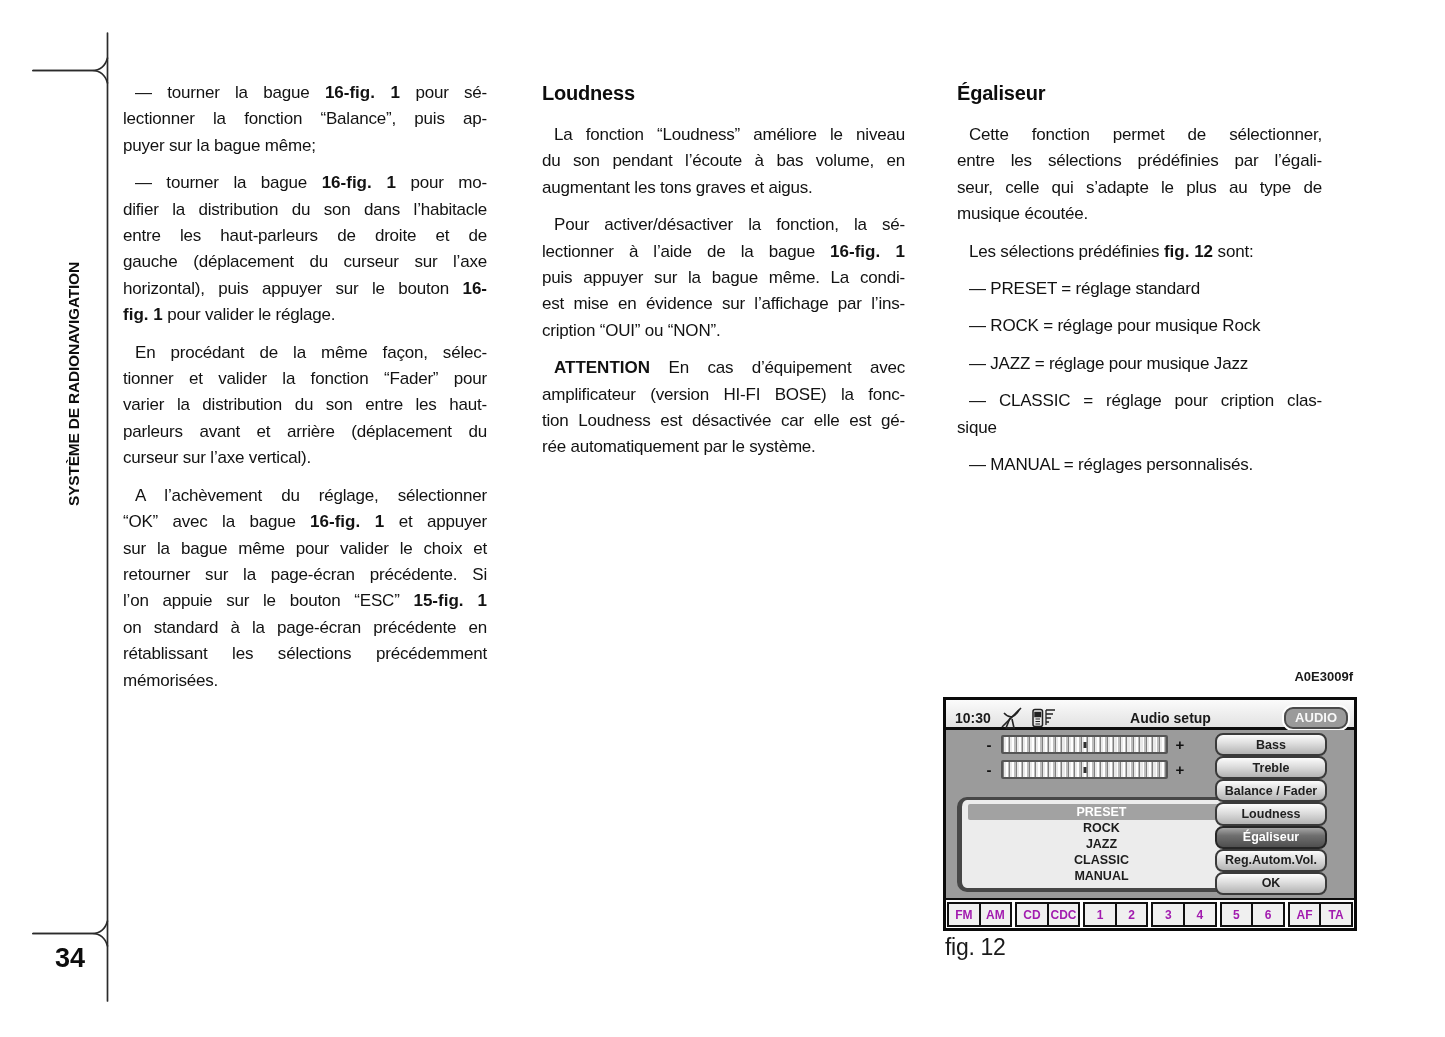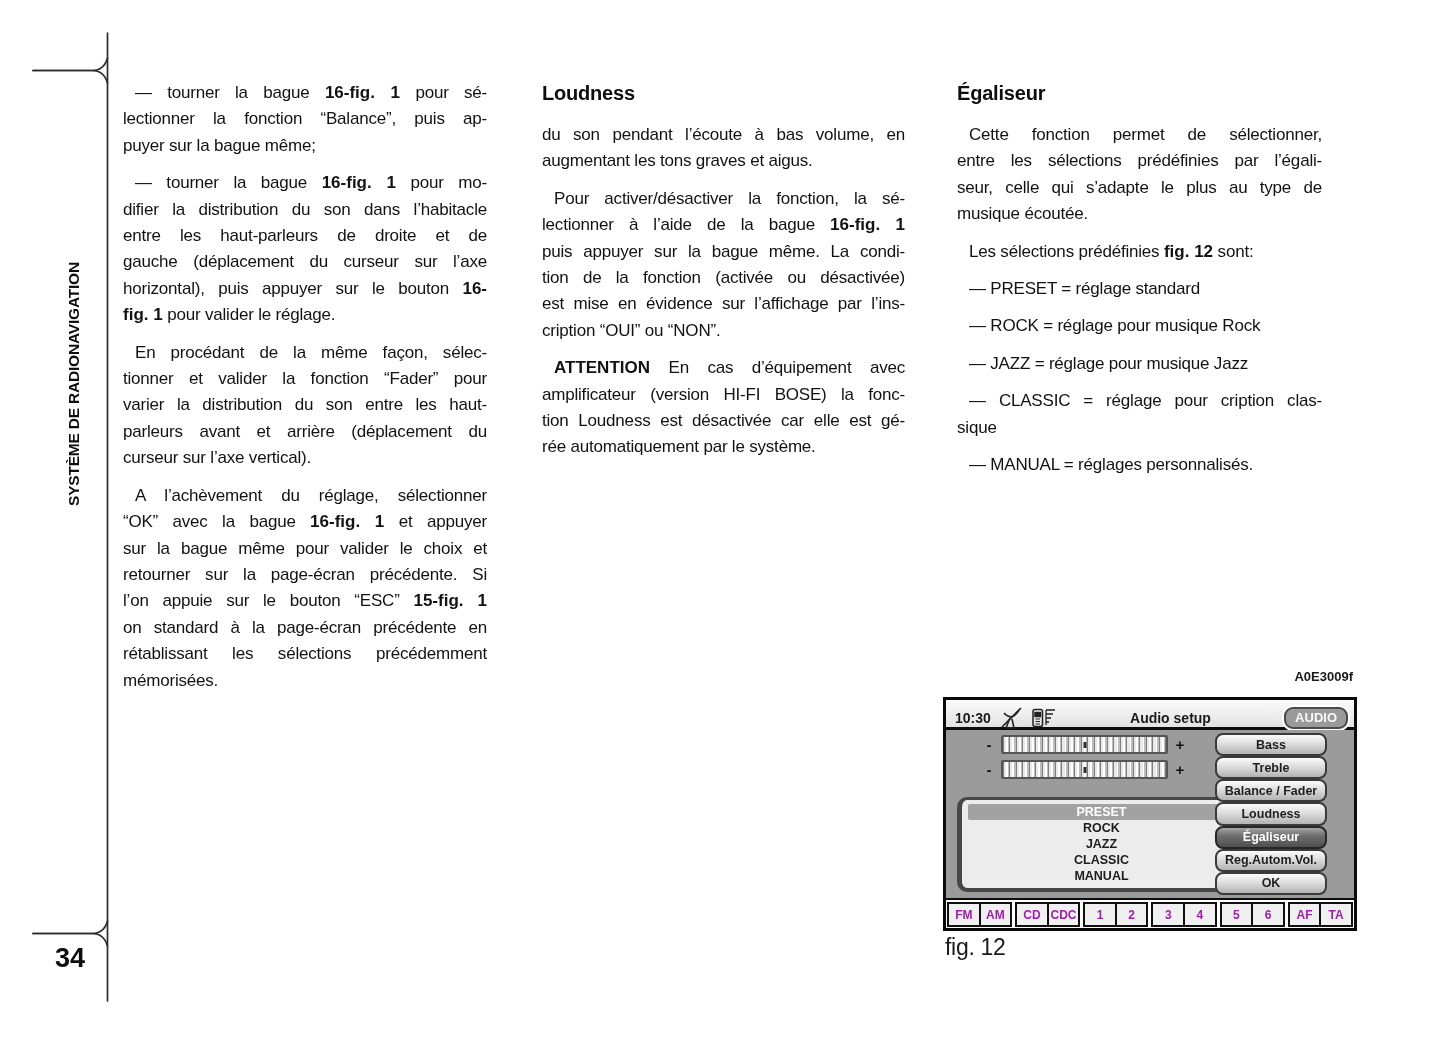--- a/index.html
+++ b/index.html
@@ -120,28 +120,28 @@
         <div class="tline jst">on standard à la page-écran précédente en</div>
         <div class="tline jst">rétablissant les sélections précédemment</div>
         <div class="tline">mémorisées.</div>
       </div>
     </div>
 
   <div id="col2" class="col">
     <h2>Loudness</h2>
     <div>
         <div class="para">
+          <div class="tline jst ind">La fonction “Loudness” améliore le niveau</div>
           <div class="tline jst">du son pendant l’écoute à bas volume, en</div>
           <div class="tline">augmentant les tons graves et aigus.</div>
         </div>
         <div class="para">
           <div class="tline jst ind">Pour activer/désactiver la fonction, la sé-</div>
           <div class="tline jst">lectionner à l’aide de la bague <b>16-fig. 1</b></div>
           <div class="tline jst">puis appuyer sur la bague même. La condi-</div>
-          <div class="tline jst">tion de la fonction (activée ou désactivée)</div>
           <div class="tline jst">est mise en évidence sur l’affichage par l’ins-</div>
           <div class="tline">cription “OUI” ou “NON”.</div>
         </div>
         <div class="para">
           <div class="tline jst ind"><b>ATTENTION</b> En cas d’équipement avec</div>
           <div class="tline jst">amplificateur (version HI-FI BOSE) la fonc-</div>
           <div class="tline jst">tion Loudness est désactivée car elle est gé-</div>
           <div class="tline">rée automatiquement par le système.</div>
         </div>
       </div>

